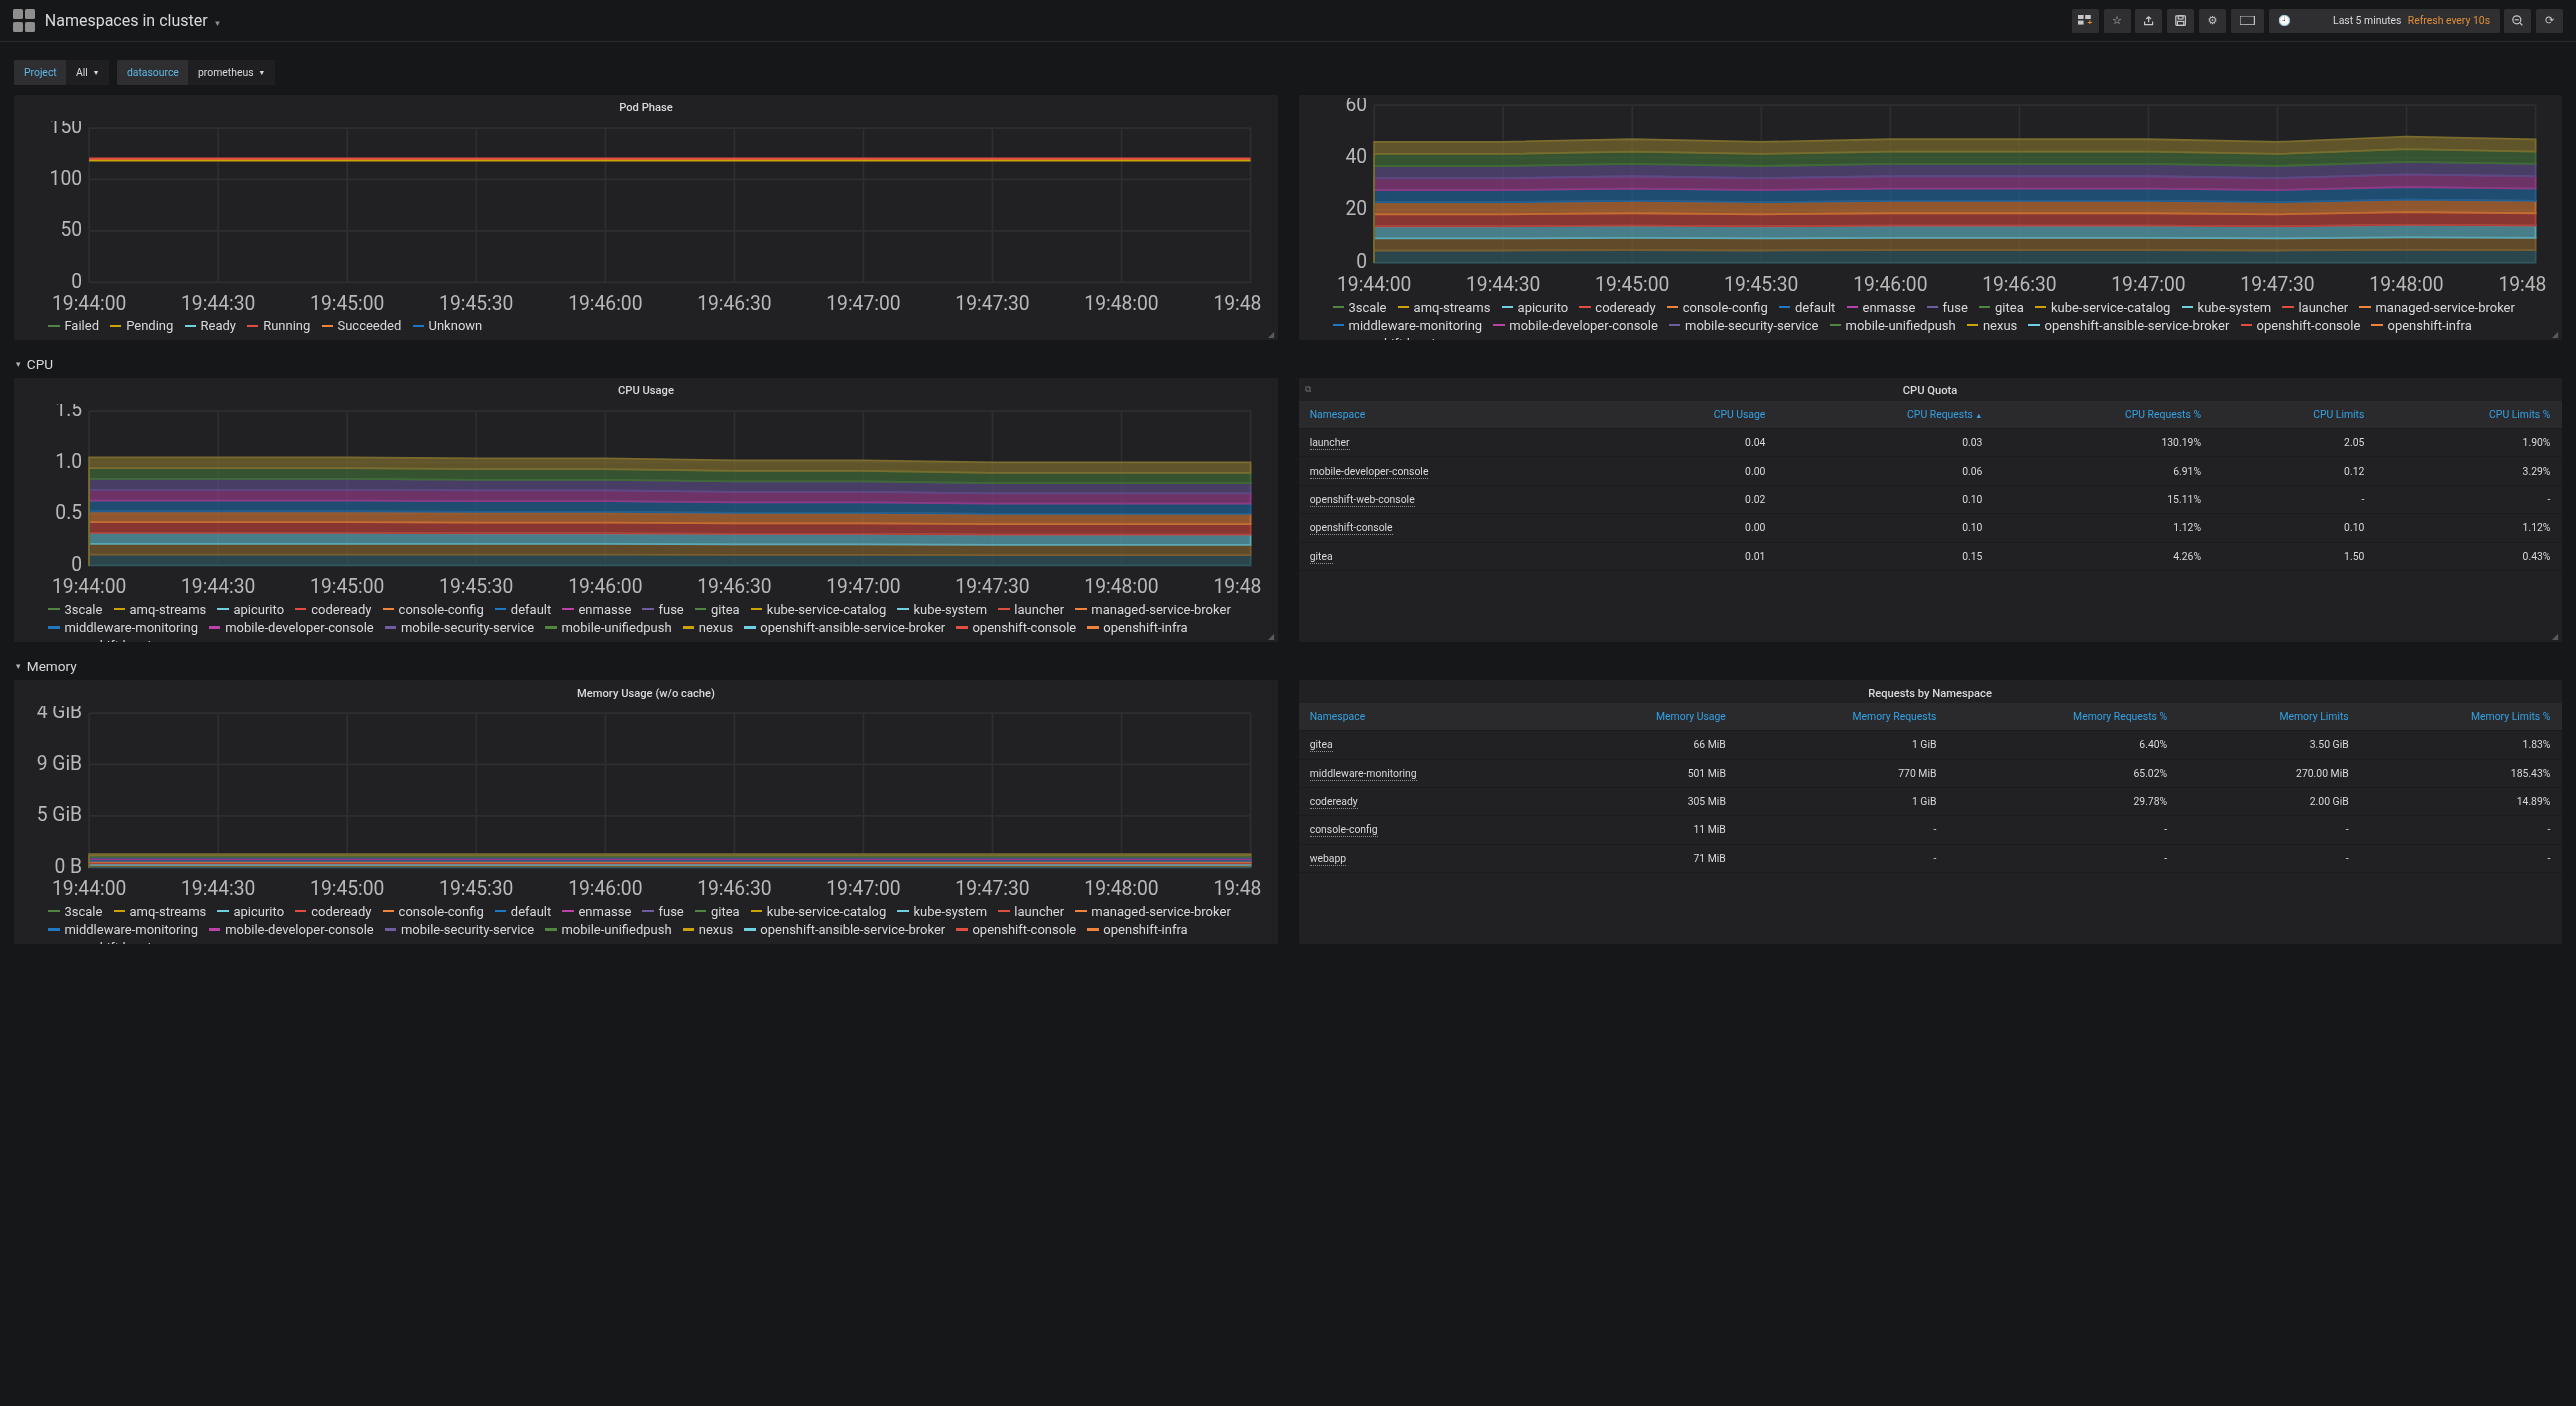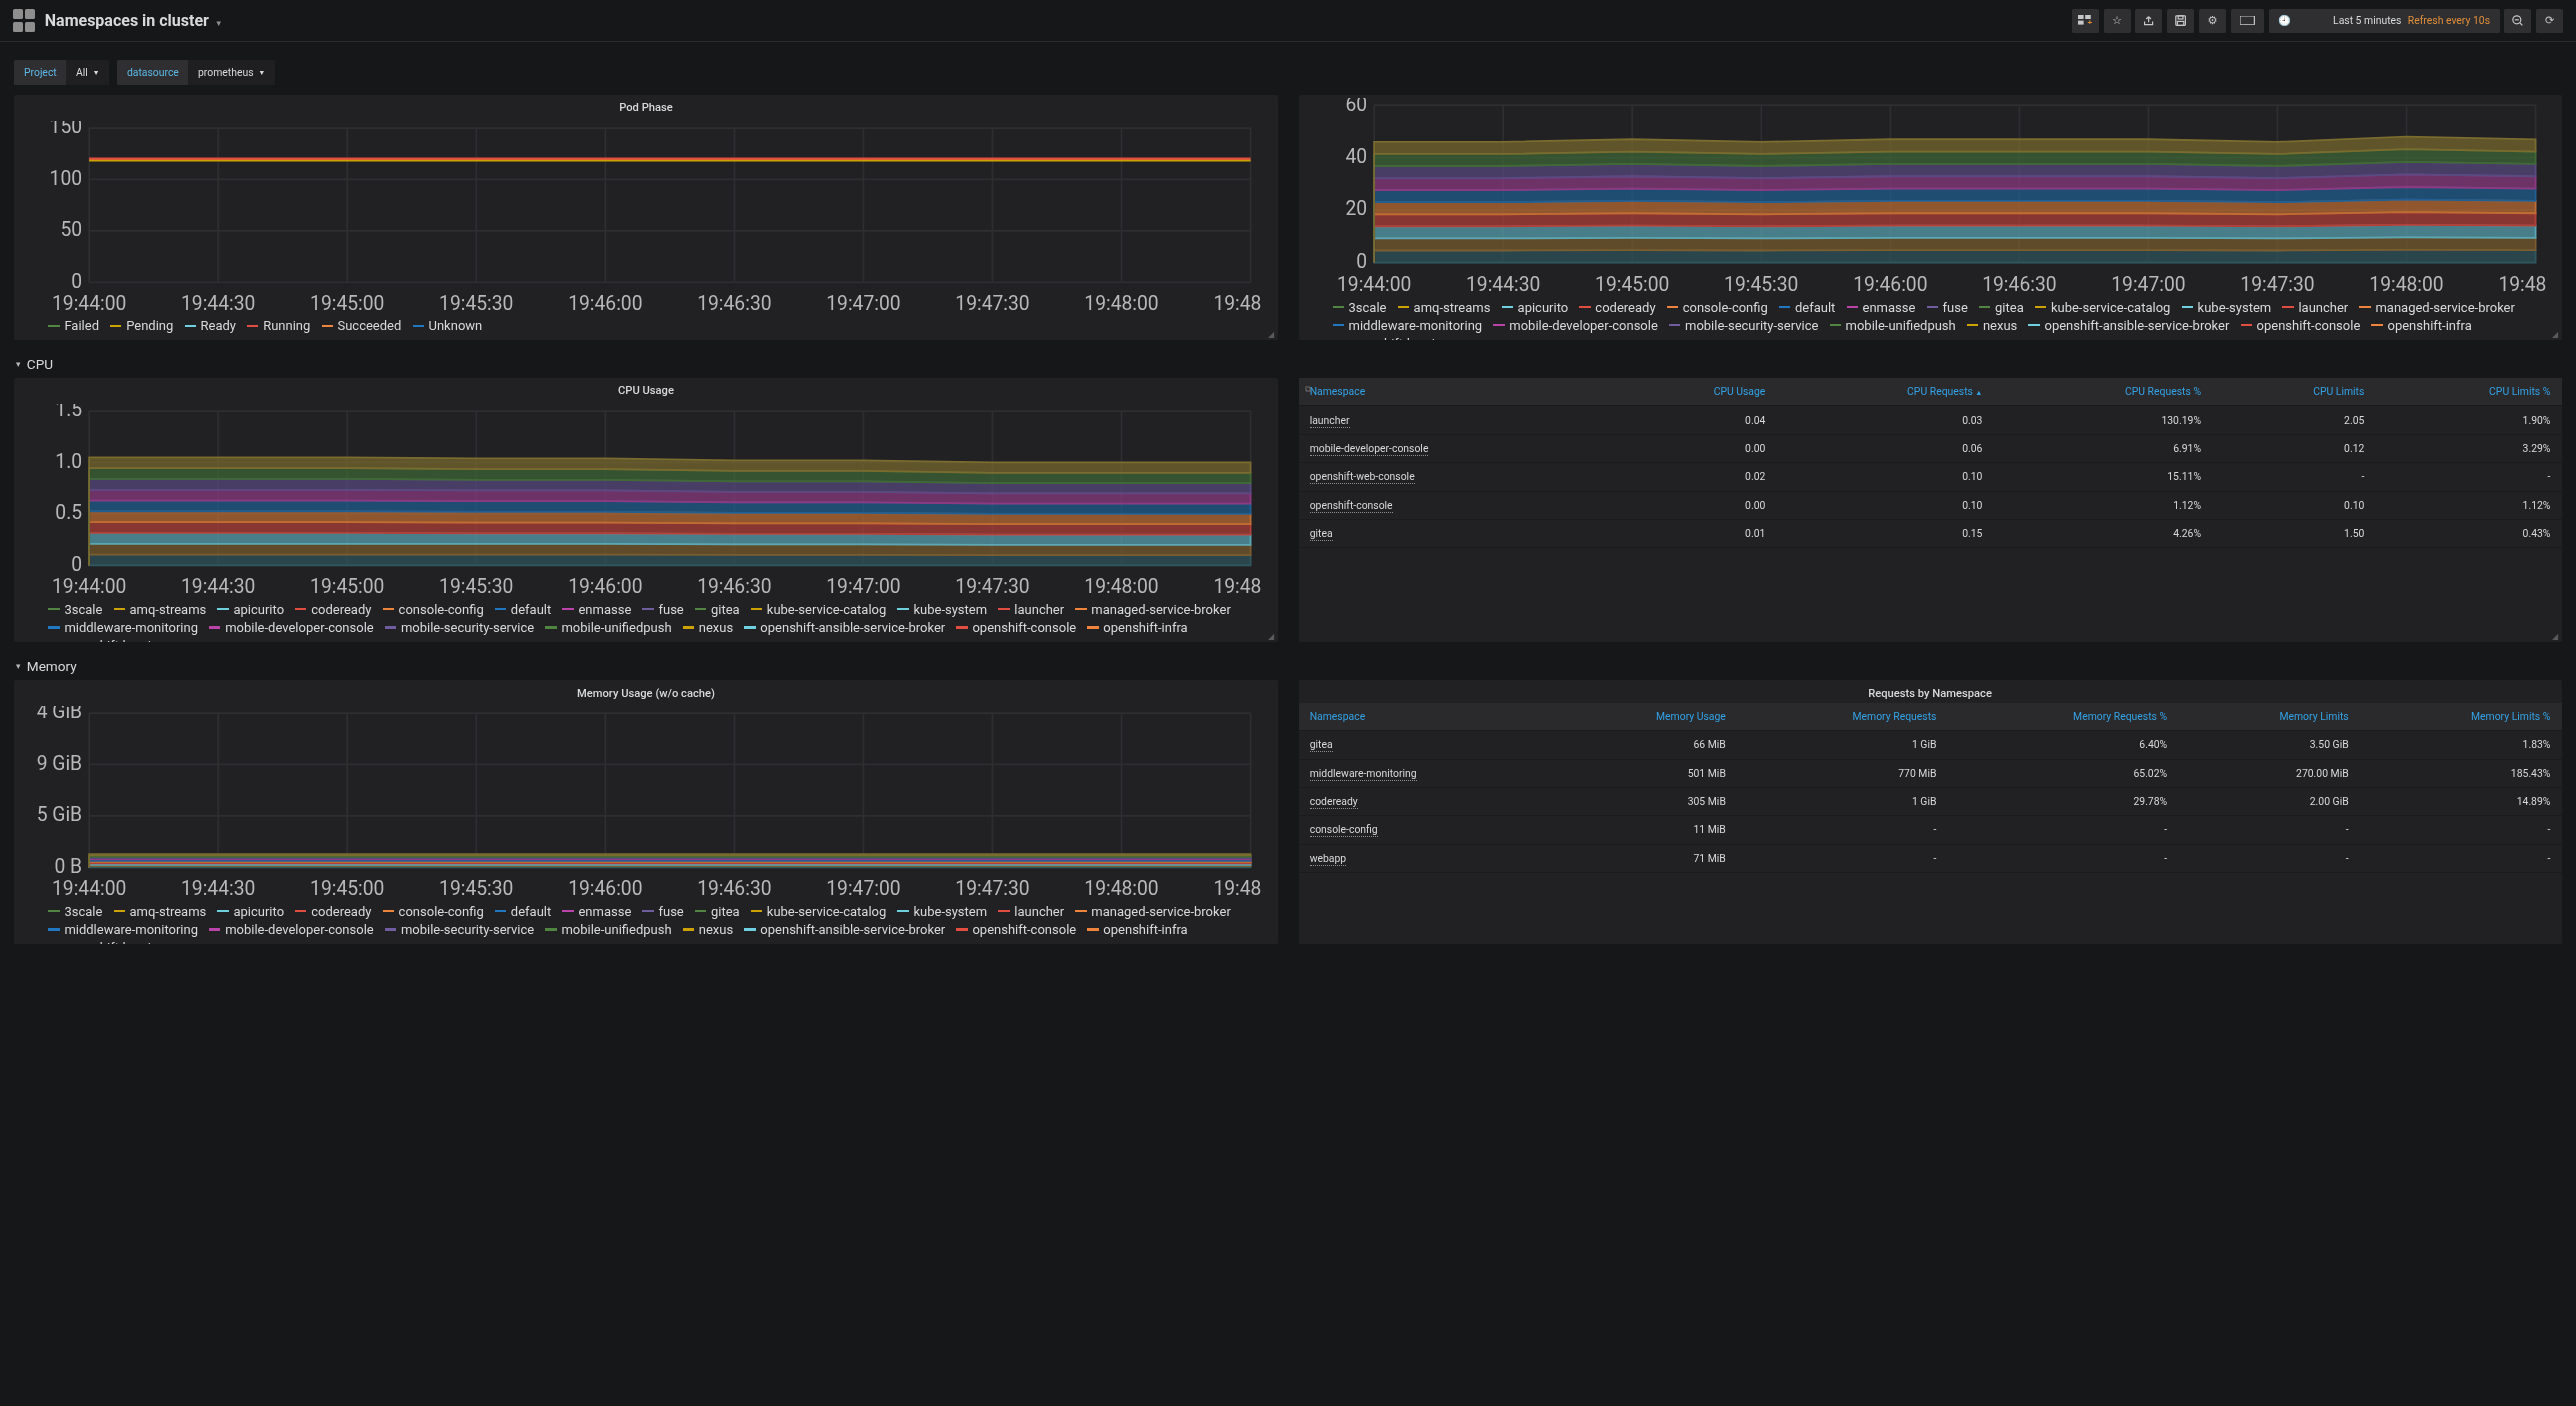--- a/index.html
+++ b/index.html
@@ -18,21 +18,21 @@
   border-bottom: 0.8px solid #2c2c2c;
 }
 .topbar-left { display: flex; align-items: center; gap: 9.6px; flex: 1; }
 .topbar-right { display: flex; align-items: center; gap: 4.8px; }
 .dashboard-icon {
   width: 22.4px; height: 22.4px;
   display: grid; grid-template-columns: 1fr 1fr; grid-template-rows: 1fr 1fr;
   gap: 2.4px;
 }
 .dashboard-icon > div { background: #8e8e8e; border-radius: 1.6px; }
-.dashboard-title { font-size: 16px; font-weight: 700; color: #d8d9da; }
+.dashboard-title { font-size: 16px; font-weight: 400; color: #d8d9da; }
 .title-caret { font-size: 8px; color: #8e8e8e; margin-left: 3.2px; }
 .icon-btn {
   width: 27px; height: 24px;
   background: #2f2f32;
   border: none;
   border-radius: 1.6px;
   color: #c7c7c7;
   display: flex; align-items: center; justify-content: center;
   cursor: pointer;
   font-size: 11.2px;
@@ -594,20 +594,21 @@
           </span>
           <span class="legend-item">
             <span class="legend-swatch" style="background:#1f78c1"></span>
             <span>openshift-logging</span>
           </span>
         </div>
       <div class="resize-handle">◢</div>
     </div>
     <div class="panel" style="min-height:168px">
       <span class="panel-popout">⧉</span>
+      <div class="panel-title">CPU Quota</div>
       <div class="table-wrap">
         <table class="data-table" id="table-cpu-quota">
             <thead>
               <tr>
                 <th class="">Namespace</th>
                 <th class="num">CPU Usage</th>
                 <th class="num">CPU Requests<span class="sort-caret">▲</span></th>
                 <th class="num">CPU Requests %</th>
                 <th class="num">CPU Limits</th>
                 <th class="num">CPU Limits %</th>

